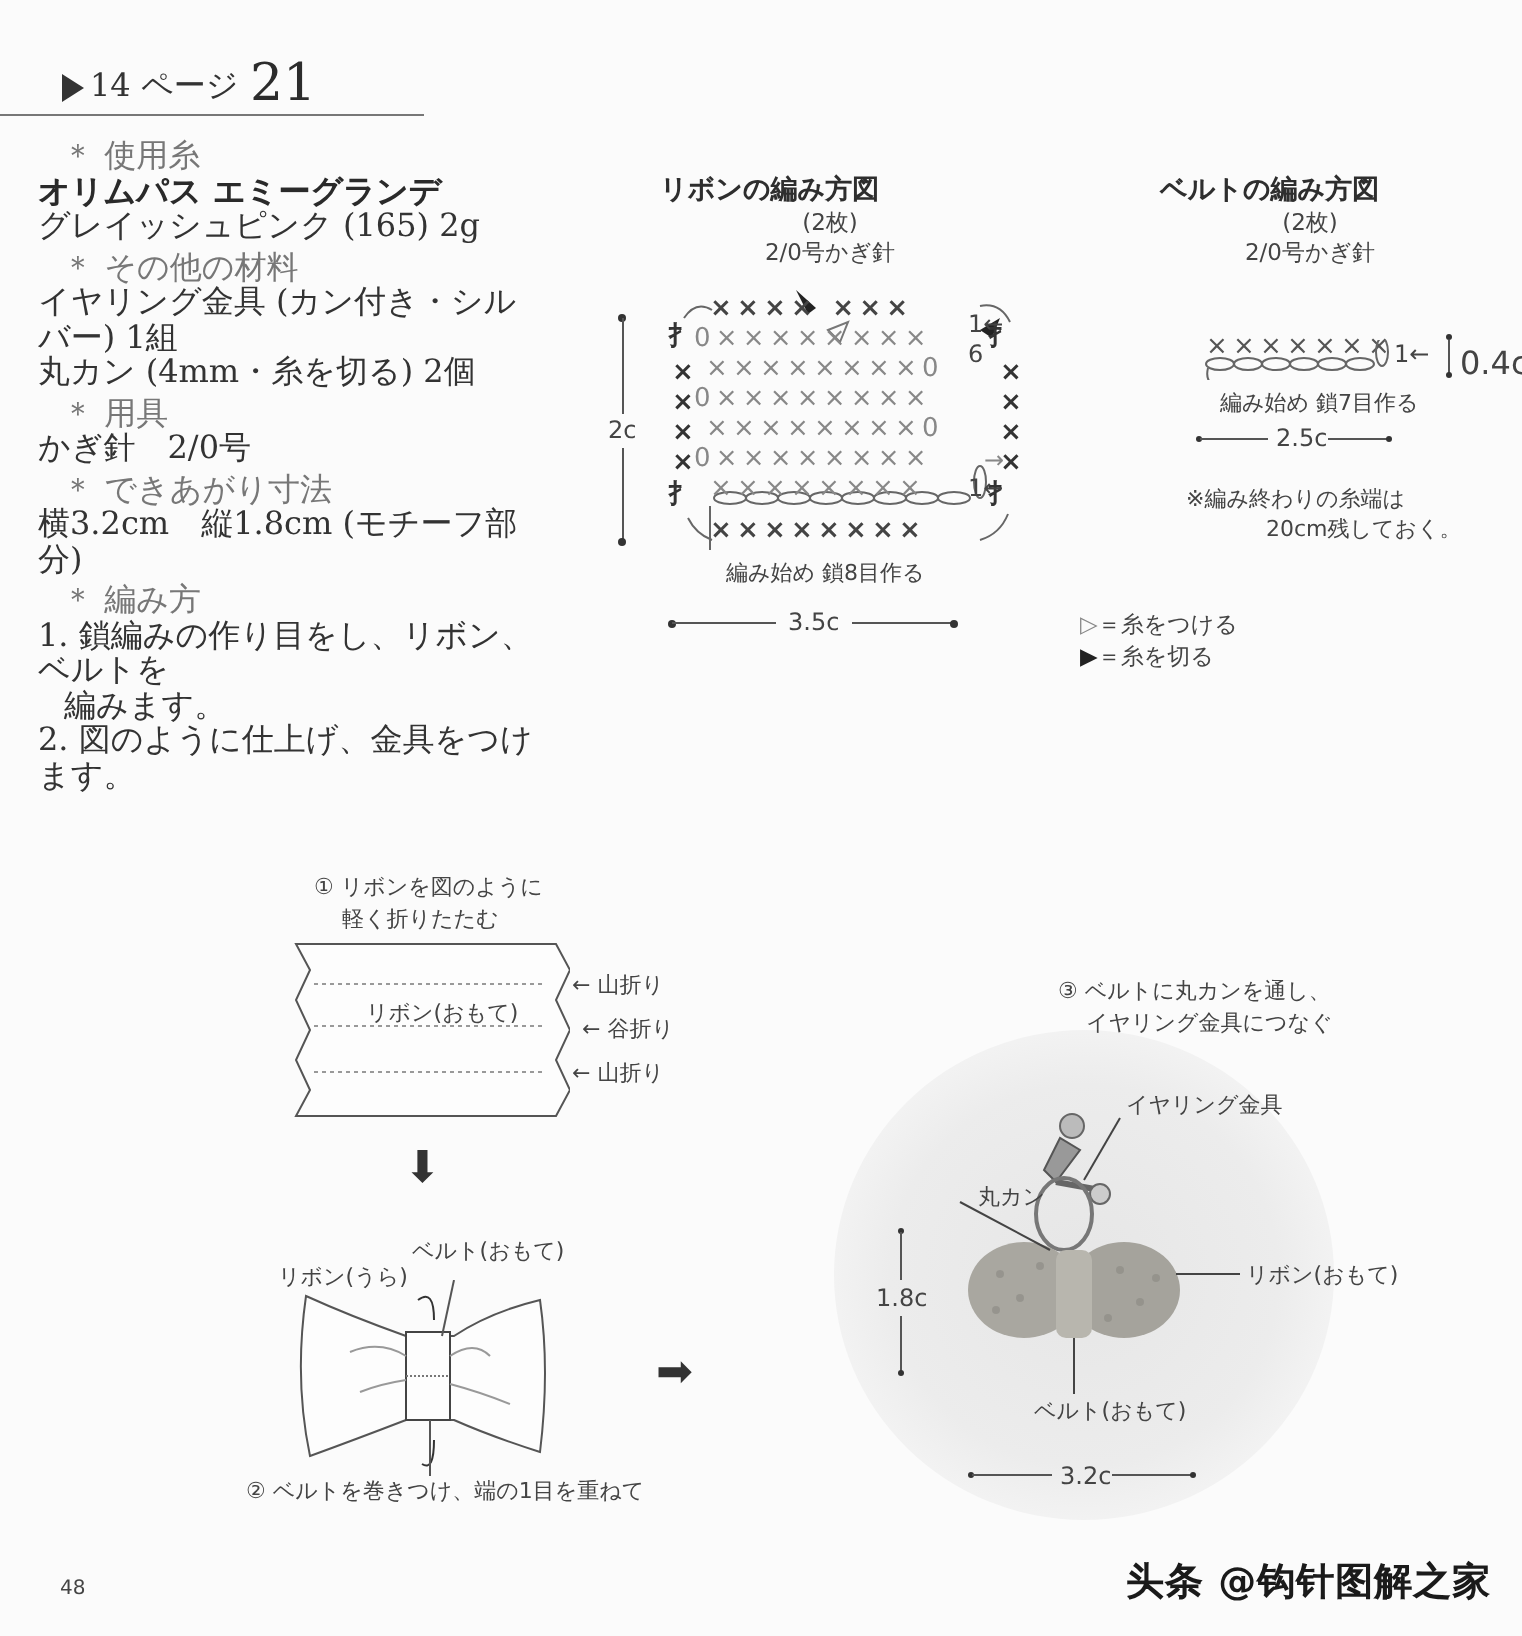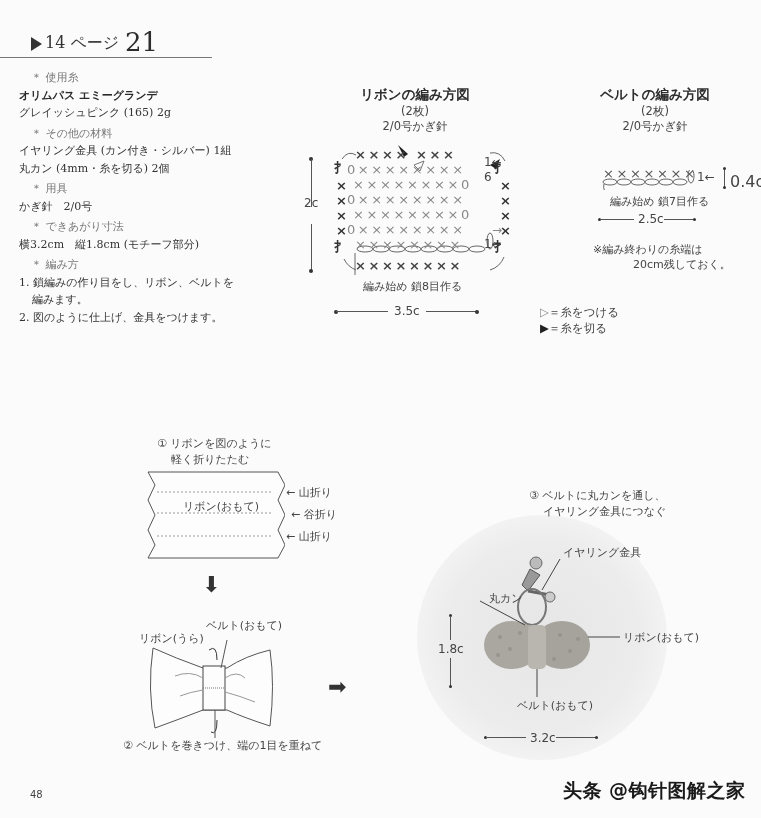--- a/index.html
+++ b/index.html
@@ -8,27 +8,27 @@
   .abs { position: absolute; }
   .serif { font-family: "DejaVu Serif", "Liberation Serif", serif; }
 
   
   .hdr-tri { left: 31px; top: 37px; width: 0; height: 0; border-top: 7px solid transparent; border-bottom: 7px solid transparent; border-left: 11px solid #333; }
   .hdr-ref { left: 45px; top: 33px; font-size: 16px; color: #333; }
   .hdr-num { left: 125px; top: 27px; font-size: 26px; color: #2c2c2c; }
   .hdr-line { left: 0; top: 57px; width: 212px; height: 1px; background: #777; }
 
   
-  .spec { left: 19px; top: 68px; width: 250px; font-size: 11px; line-height: 17.5px; color: #333; }
+  .spec { left: 19px; top: 68px; width: 250px; font-size: 16px; line-height: 17.5px; color: #333; }
   .spec .h { color: #777; padding-left: 12px; margin-top: 1px; }
   .spec .b { font-weight: bold; color: #2a2a2a; }
   .spec .ind { padding-left: 13px; }
 
   
-  .ctitle { font-weight: bold; font-size: 13.5px; color: #2e2e2e; text-align: center; }
+  .ctitle { font-weight: bold; font-size: 13.5px; color: #2e2e2e; text-align: left; }
   .csub { font-size: 11.5px; color: #444; text-align: center; line-height: 15px; }
 
   .xrow { font-size: 13px; letter-spacing: 2.6px; color: #444; white-space: nowrap; font-weight: bold; }
   .xrow.light { color: #888; font-weight: normal; }
   .small { font-size: 11px; color: #444; white-space: nowrap; }
   .dim-v { width: 1px; background: #555; }
   .dim-h { height: 1px; background: #555; }
   .dot { width: 4px; height: 4px; border-radius: 50%; background: #333; }
 
   .legend { font-size: 11.5px; color: #444; white-space: nowrap; }
@@ -67,21 +67,21 @@
 </div>
 
 <div class="abs" style="left:330px;top:86px;width:170px;">
   <div class="ctitle">リボンの編み方図</div>
   <div class="csub">(2枚)</div>
   <div class="csub">2/0号かぎ針</div>
 </div>
 
 <div class="abs dot" style="left:309px;top:157px;"></div>
 <div class="abs dim-v" style="left:311px;top:159px;height:48px;"></div>
-<div class="abs small" style="left:304px;top:196px;font-size:12px;">2c</div>
+<div class="abs small" style="left:304px;top:208px;font-size:12px;">2c</div>
 <div class="abs dim-v" style="left:311px;top:224px;height:46px;"></div>
 <div class="abs dot" style="left:309px;top:269px;"></div>
 
 <svg class="abs" style="left:330px;top:145px;" width="180" height="135">
 
   <g fill="none" stroke="#666" stroke-width="1">
     <ellipse cx="35" cy="104" rx="8" ry="3"></ellipse>
       <ellipse cx="51" cy="104" rx="8" ry="3"></ellipse>
       <ellipse cx="67" cy="104" rx="8" ry="3"></ellipse>
     <ellipse cx="83" cy="104" rx="8" ry="3"></ellipse>

